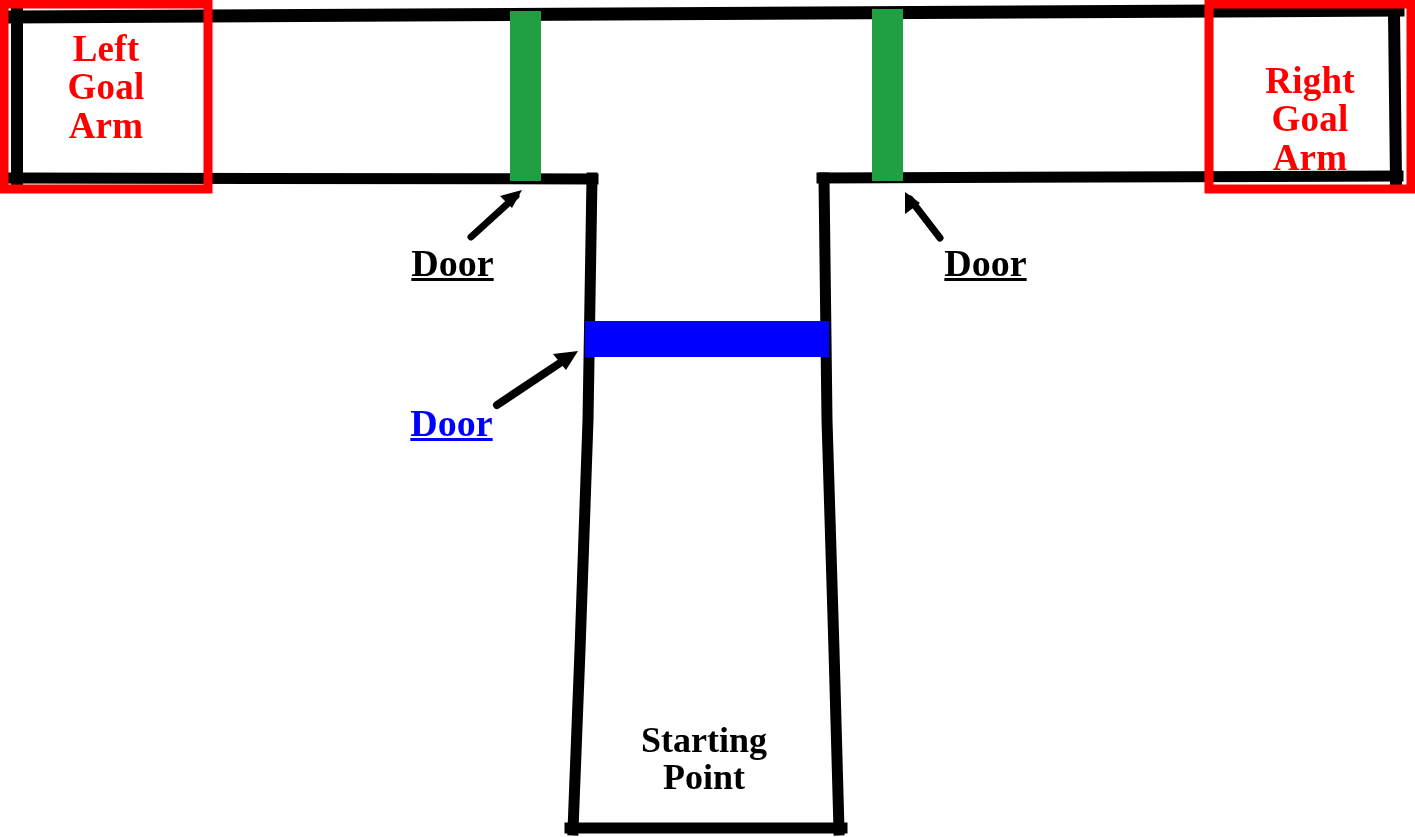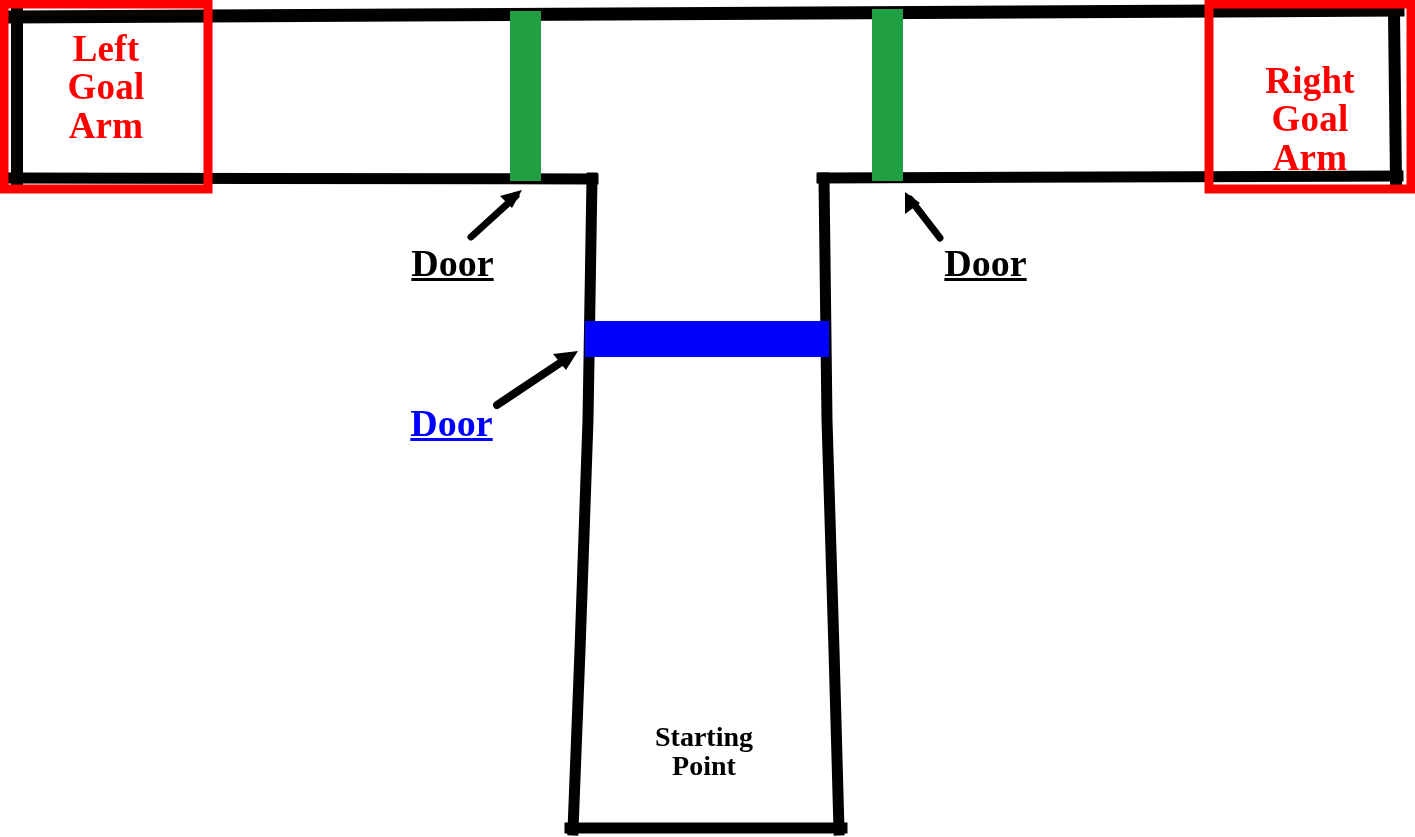--- a/index.html
+++ b/index.html
@@ -35,21 +35,21 @@
   }
   .goal-label {
     font-size: 37px;
     letter-spacing: 0.2px;
   }
   .door-label {
     font-size: 38px;
     text-decoration: underline;
   }
   .start-label {
-    font-size: 28px;
+    font-size: 36px;
   }
 </style>
 </head>
 <body>
 
 <div id="stage">
 
   <svg id="maze-svg" viewBox="0 0 1415 837" xmlns="http://www.w3.org/2000/svg">
 
     <g>

